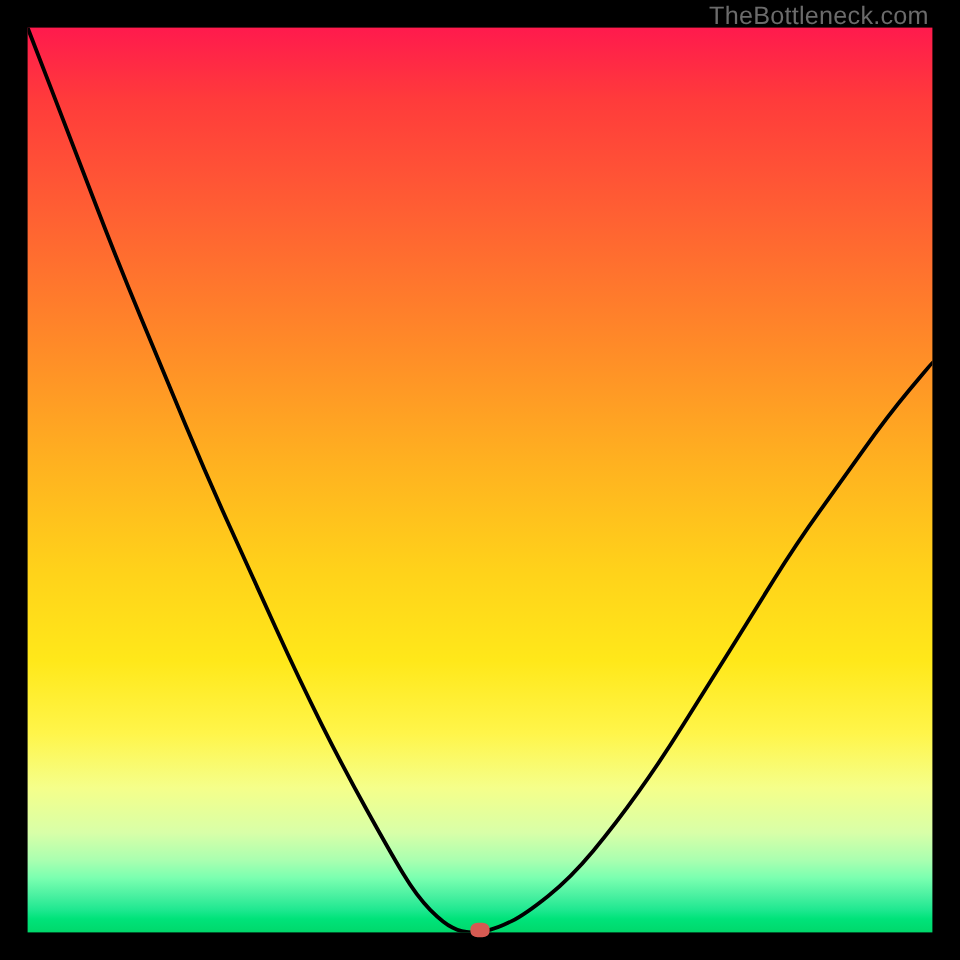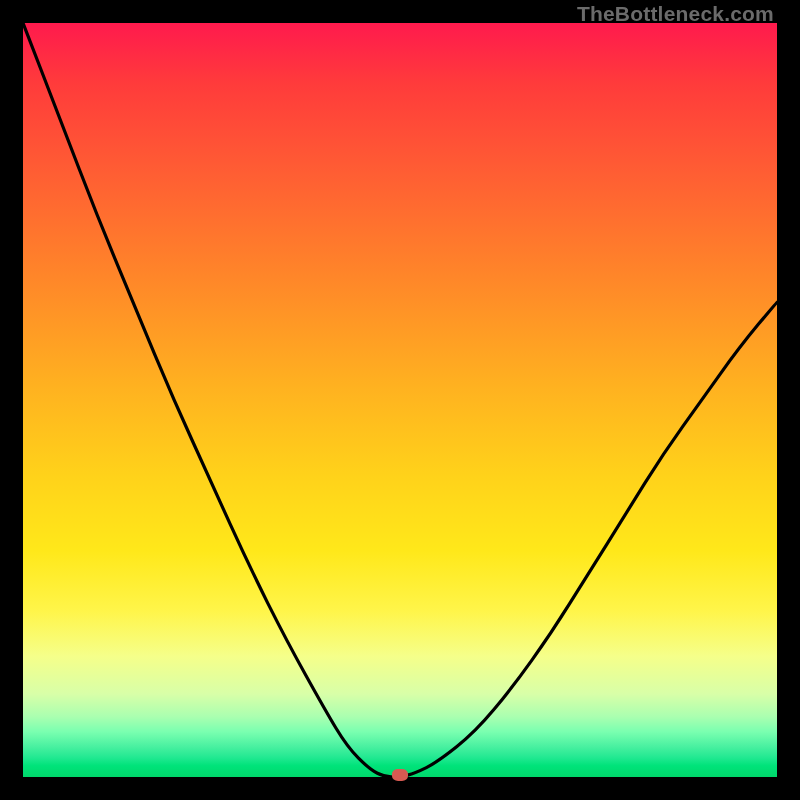--- a/index.html
+++ b/index.html
@@ -43,21 +43,21 @@
       #00e37a 98.5%,
       #00d86b 100%
     );
   }
   .watermark {
     position: absolute;
     top: 2px;
     right: 26px;
     color: #6b6b6b;
     font-size: 21px;
-    font-weight: 700;
+    font-weight: 400;
     letter-spacing: 0.2px;
     pointer-events: none;
     user-select: none;
   }
   .curve-svg {
     position: absolute;
     left: 0;
     top: 0;
     width: 754px;
     height: 754px;

